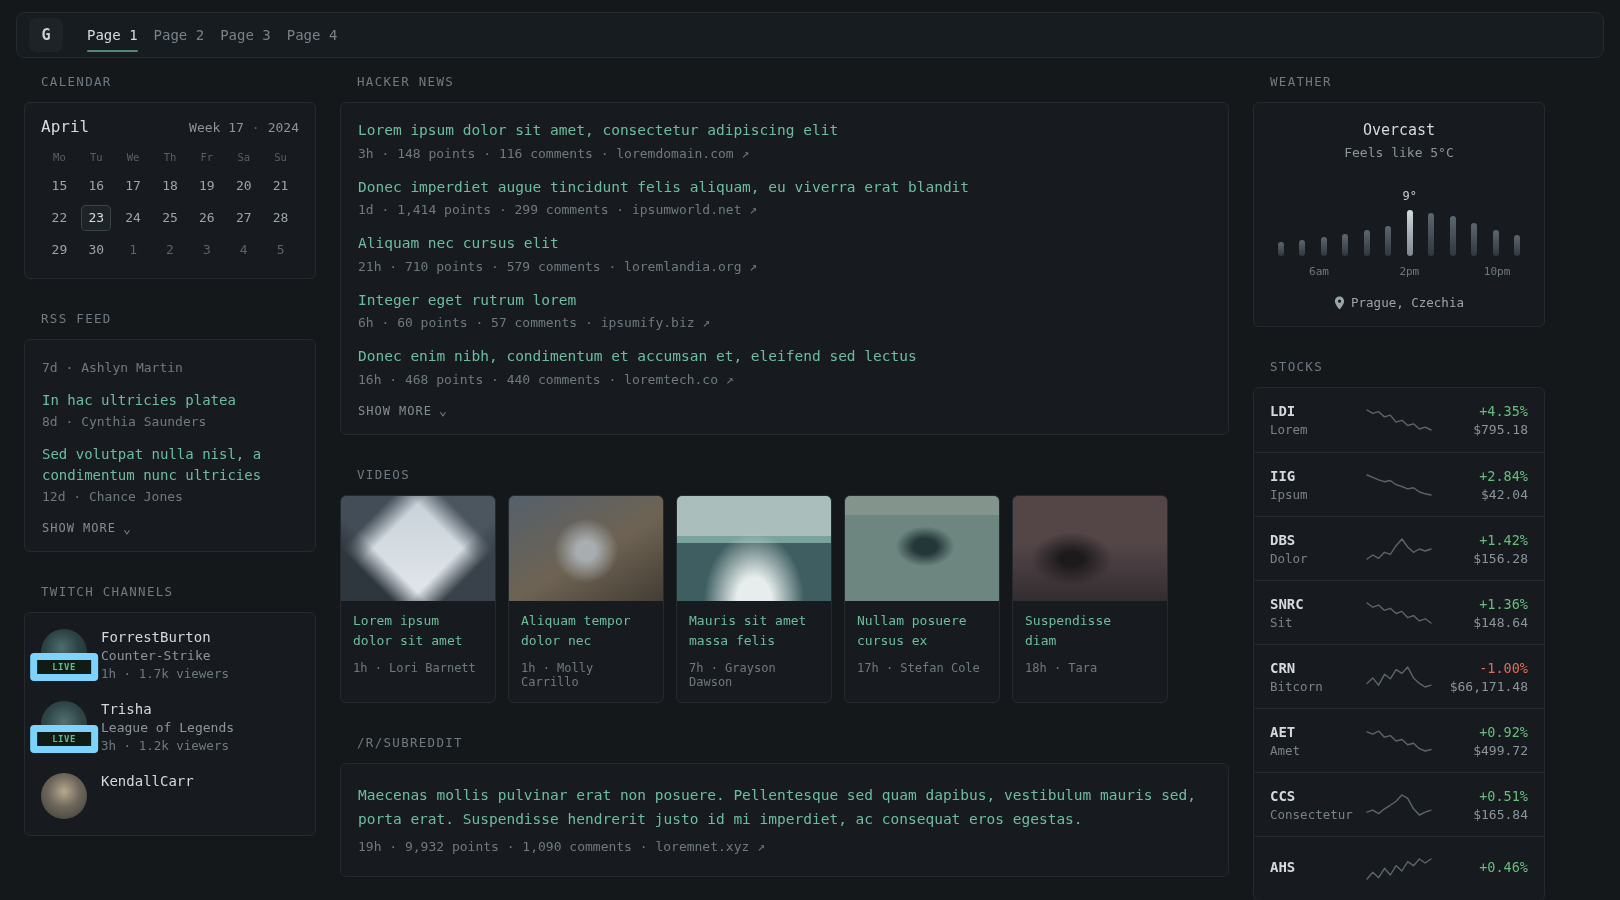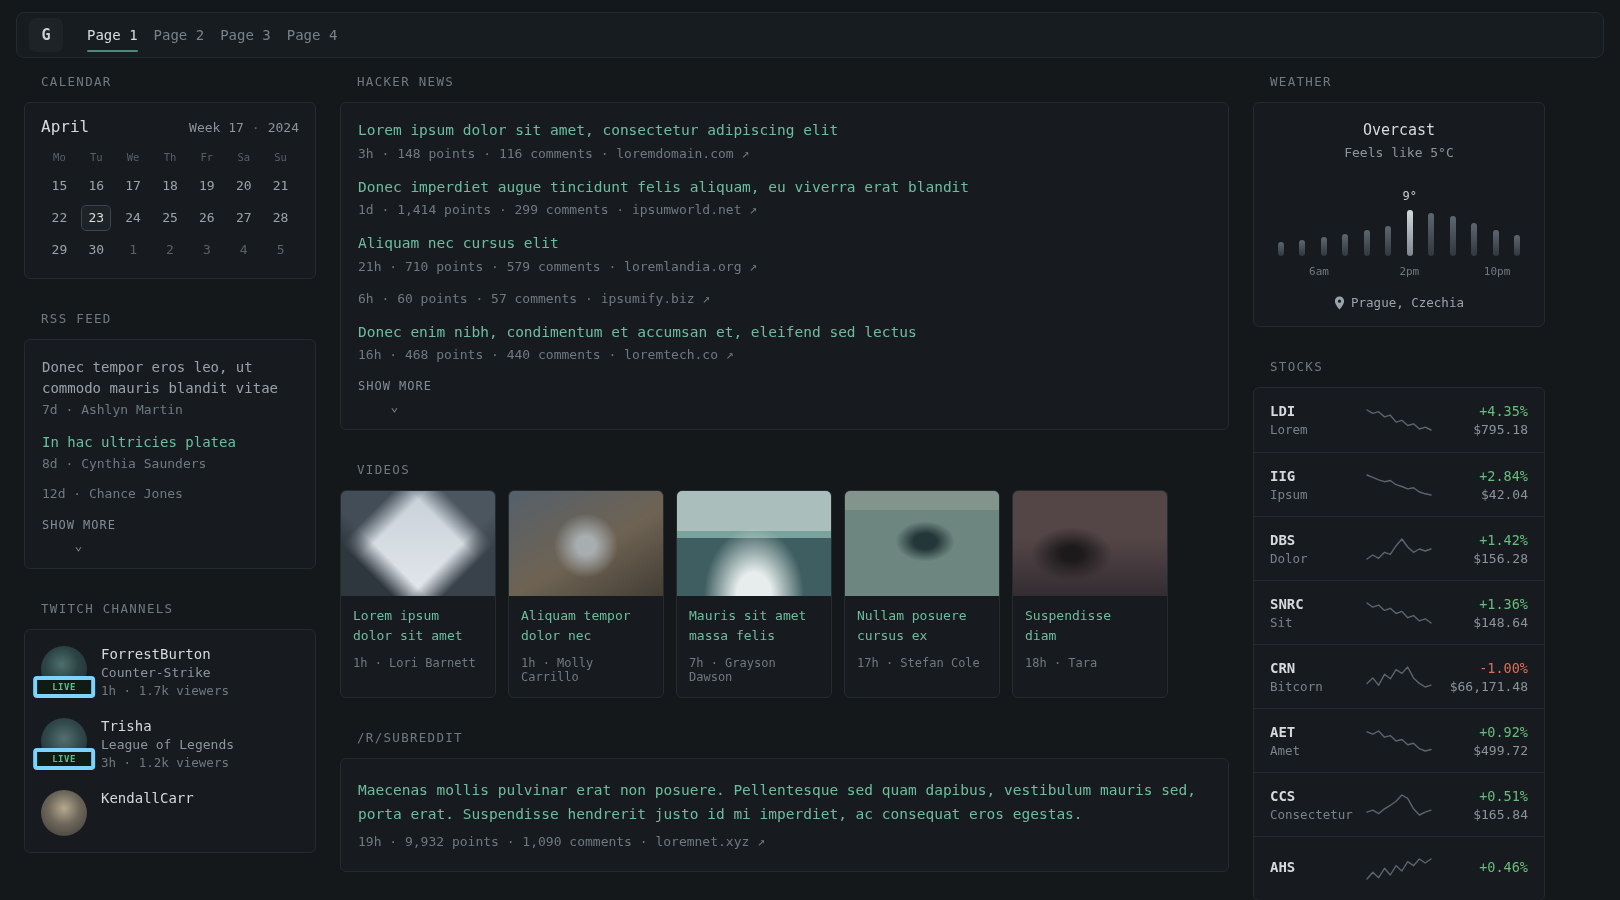--- a/index.html
+++ b/index.html
@@ -64,21 +64,21 @@
   .day-num.selected { border-color:#3a444c; background:#1d2327; color:#d8dde0; }
 
   
   .pad-card { padding:17px 17px 16px; }
   .feed-item + .feed-item { margin-top:15px; }
   .feed-title { display:block; color:#6dbd9d; font-size:14px; line-height:1.5; }
   .feed-title.muted { color:#99a2a9; }
   .feed-meta { margin-top:3px; font-size:13px; color:#6f7980; }
   .show-more {
     margin-top:17px; display:flex; align-items:center; gap:7px;
-    color:#838d94; font-size:12px; letter-spacing:1px;flex-direction:column;
+    color:#838d94; font-size:12px; letter-spacing:1px;
   }
   .show-more .chev { font-size:13px; line-height:1; color:#838d94; }
 
   .hn-card { padding:18px 17px 16px; }
   .hn-item + .hn-item { margin-top:17px; }
   .hn-title { display:block; color:#6dbd9d; font-size:14.5px; line-height:1.35; }
   .hn-meta { margin-top:5px; font-size:13px; color:#6f7980; }
 
   .reddit-card { padding:20px 17px 22px; }
   .reddit-title { display:block; color:#6dbd9d; font-size:14.5px; line-height:1.65; }
@@ -90,21 +90,21 @@
   .channel + .channel { margin-top:20px; }
   .avatar-wrap { position:relative; flex:none; width:46px; }
   .avatar { width:46px; height:46px; border-radius:50%; }
   .av-1 { background:radial-gradient(circle at 45% 40%, #4e6e6e 0%, #2c4344 45%, #1b2a2c 100%); }
   .av-2 { background:radial-gradient(circle at 50% 45%, #557071 0%, #31484a 50%, #1d2c2e 100%); }
   .av-3 { background:radial-gradient(circle at 50% 40%, #b7a98f 0%, #6d665a 45%, #3c3a35 100%); }
   .live-badge {
     position:absolute; bottom:-6px; left:50%; transform:translateX(-50%);
     font-size:9px; font-weight:bold; letter-spacing:0.5px;
     padding:2px 15px; border-radius:4px;
-    background:#101b16; color:#5fbd8b; border:4px solid #7dd3fc;
+    background:#101b16; color:#5fbd8b; border:7px solid #7dd3fc;
   }
   .live-badge:empty { display:none; }
   .ch-name { font-size:14px; color:#d3d9dd; }
   .ch-game { margin-top:3px; font-size:13px; color:#8b959c; }
   .ch-meta { margin-top:3px; font-size:12.5px; color:#6f7980; }
 
   
   .video-row { display:flex; gap:12px; overflow:hidden; }
   .video-card { flex:none; width:156px; border:1px solid #242b31; border-radius:6px; background:#171b1f; display:block; }
   .thumb { height:105px; border-radius:5px 5px 0 0; }
@@ -281,28 +281,28 @@
             </div>
         </div>
       </section>
 
       <section class="widget">
         <h2 class="sec-title">RSS FEED</h2>
         <div class="card pad-card">
           <div>
 
           <article class="feed-item">
-                <a class="feed-title muted">Donec tempor eros leo, ut commodo mauris blandit vitae</a>
                 <div class="feed-meta">7d · Ashlyn Martin</div>
               </article>
               <article class="feed-item">
                 <a class="feed-title">In hac ultricies platea</a>
                 <div class="feed-meta">8d · Cynthia Saunders</div>
               </article>
               <article class="feed-item">
+                <a class="feed-title">Sed volutpat nulla nisl, a condimentum nunc ultricies</a>
                 <div class="feed-meta">12d · Chance Jones</div>
               </article>
             </div>
           <button class="show-more">
             <span>SHOW MORE</span>
             <span class="chev">⌄</span>
           </button>
         </div>
       </section>
 
@@ -361,20 +361,21 @@
               </article>
               <article class="hn-item">
                 <a class="hn-title">Donec imperdiet augue tincidunt felis aliquam, eu viverra erat blandit</a>
                 <div class="hn-meta">1d · 1,414 points · 299 comments · ipsumworld.net ↗</div>
               </article>
               <article class="hn-item">
                 <a class="hn-title">Aliquam nec cursus elit</a>
                 <div class="hn-meta">21h · 710 points · 579 comments · loremlandia.org ↗</div>
               </article>
               <article class="hn-item">
+                <a class="hn-title">Integer eget rutrum lorem</a>
                 <div class="hn-meta">6h · 60 points · 57 comments · ipsumify.biz ↗</div>
               </article>
               <article class="hn-item">
                 <a class="hn-title">Donec enim nibh, condimentum et accumsan et, eleifend sed lectus</a>
                 <div class="hn-meta">16h · 468 points · 440 comments · loremtech.co ↗</div>
               </article>
             </div>
           <button class="show-more">
             <span>SHOW MORE</span>
             <span class="chev">⌄</span>

